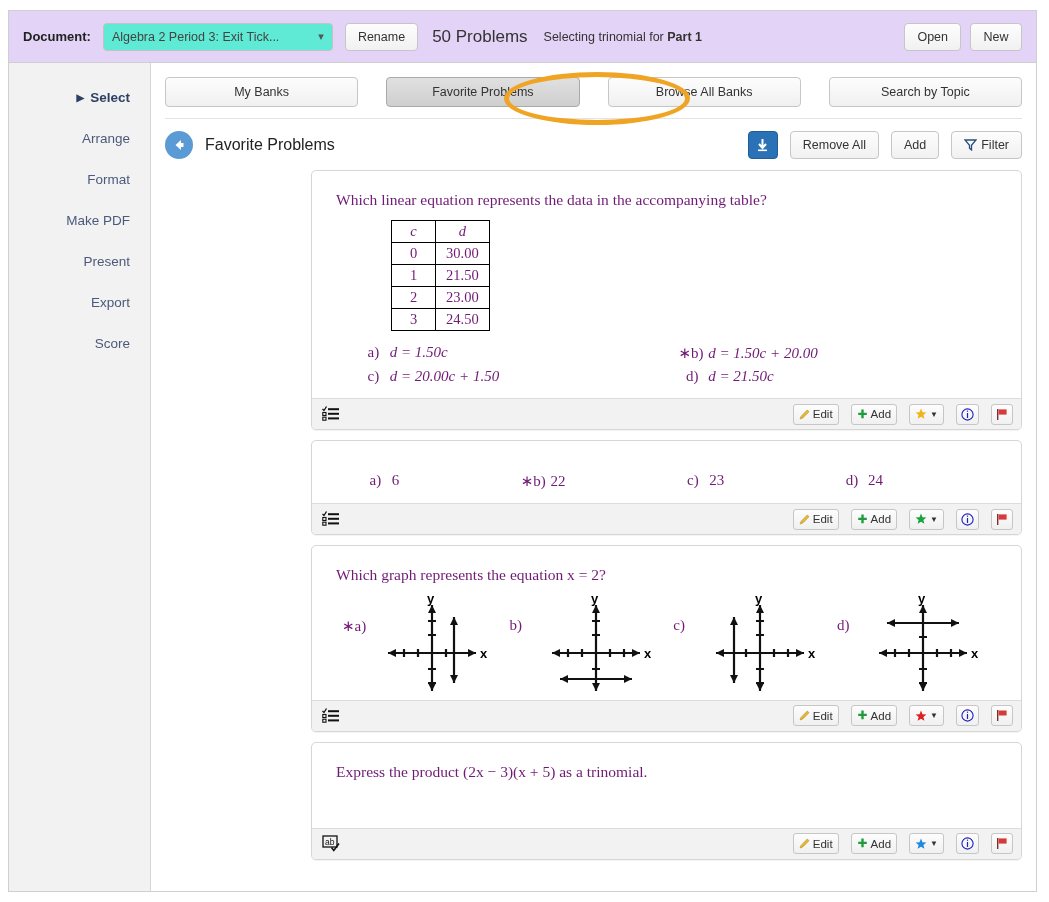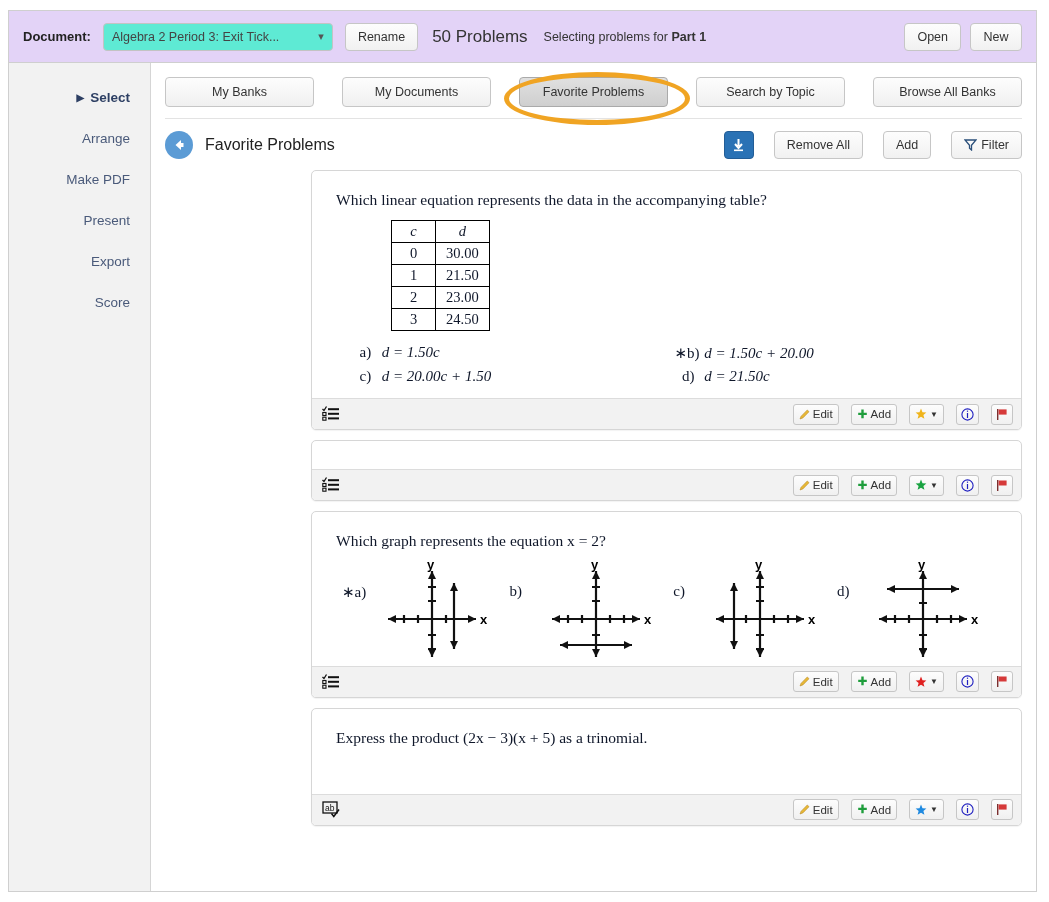--- a/index.html
+++ b/index.html
@@ -109,42 +109,42 @@
     height:43px;
   }
   .back-circle {
     width:28px; height:28px; border-radius:50%;
     background:#5b9bd5;
     display:flex; align-items:center; justify-content:center;
     cursor:pointer;
     flex-shrink:0;
   }
   .subhead-title { margin-left:12px; font-size:16px; color:#222; }
-  .subhead-right { margin-left:auto; display:flex; align-items:center; gap:20px; }
+  .subhead-right { margin-left:auto; display:flex; align-items:center; gap:12px; }
   .dl-btn {
     width:30px; height:28px;
     background:#2a72b5; border:1px solid #235d96; border-radius:4px;
     display:flex; align-items:center; justify-content:center;
     cursor:pointer;
   }
 
   
   .cards { padding:8px 14px 0 160px; }
   .card {
     border:1px solid #d6d6d6;
     border-radius:5px;
     background:#fff;
     margin-bottom:10px;
     box-shadow:0 1px 1px rgba(0,0,0,.05);
     overflow:hidden;
   }
   .card-body {
     padding:18px 24px 10px 24px;
     font-family:"Liberation Serif", serif;
-    color:#0f172a;
+    color:#701a75;
   }
   .qtext { font-size:15.5px; line-height:1.45; }
   .card-foot {
     background:#f2f2f2;
     border-top:1px solid #dcdcdc;
     height:31px;
     display:flex; align-items:center;
     padding:0 8px 0 10px;
   }
   .foot-right { margin-left:auto; display:flex; align-items:center; gap:12px; }
@@ -204,59 +204,61 @@
 <div class="app">
 
   <div class="topbar">
     <span class="doc-label">Document:</span>
     <div class="doc-select">
       <span>Algebra 2 Period 3: Exit Tick...</span>
       <span class="chev">▾</span>
     </div>
     <div class="btn rename-btn">Rename</div>
     <span class="meta">50 Problems</span>
-    <span class="meta2"><span>Selecting problems for </span><b>Part 1</b></span>
+    <span class="meta2"><span>Selecting trinomial for </span><b>Part 1</b></span>
     <div class="topbar-right">
       <div class="btn">Open</div>
       <div class="btn">New</div>
     </div>
   </div>
 
   <div class="body">
 
     <div class="sidebar">
       <div class="side-item active">
         <span class="tri">▶</span>
         <span>Select</span>
       </div>
       <div class="side-item">
         <span>Arrange</span>
       </div>
       <div class="side-item">
+        <span>Format</span>
+      </div>
+      <div class="side-item">
         <span>Make PDF</span>
       </div>
       <div class="side-item">
         <span>Present</span>
       </div>
       <div class="side-item">
         <span>Export</span>
       </div>
       <div class="side-item">
         <span>Score</span>
       </div>
     </div>
 
     <div class="main">
 
       <div class="tabs">
         <div class="tab">My Banks</div>
-        <div class="tab">My Documents</div>
         <div class="tab selected">Favorite Problems</div>
+        <div class="tab">Browse All Banks</div>
         <div class="tab">Search by Topic</div>
-        <div class="tab">Browse All Banks</div>
       </div>
       <div class="tab-rule"></div>
 
       <div class="subhead">
         <div class="back-circle">
           <svg width="16" height="16" viewBox="0 0 16 16">
             <path d="M10 3 L4.5 8 L10 13 L10 10 L12.5 10 L12.5 6 L10 6 Z" fill="#ffffff"></path>
           </svg>
         </div>
         <span class="subhead-title">Favorite Problems</span>
@@ -300,21 +302,21 @@
               <tr>
                 <td>2</td>
                 <td>23.00</td>
               </tr>
               <tr>
                 <td>3</td>
                 <td>24.50</td>
               </tr>
             </tbody>
               </table>
-            <div class="opts two" style="margin-left:16px">
+            <div class="opts two" style="margin-left:24px">
               <div><span class="opt-lbl">&nbsp;&nbsp;a)</span> <i>d = 1.50c</i></div>
               <div><span class="opt-lbl">∗b)</span> <i>d = 1.50c + 20.00</i></div>
               <div><span class="opt-lbl">&nbsp;&nbsp;c)</span> <i>d = 20.00c + 1.50</i></div>
               <div><span class="opt-lbl">&nbsp;&nbsp;d)</span> <i>d = 21.50c</i></div>
             </div>
           </div>
           <div class="card-foot">
             <svg width="18" height="16" viewBox="0 0 18 16">
               <path d="M0.5 3 L2 4.5 L4.5 0.5" stroke="#111" stroke-width="1.3" fill="none"></path>
               <rect x="6" y="2.2" width="11" height="2" fill="#111"></rect>
@@ -354,20 +356,26 @@
                     <rect x="1" y="1" width="1.4" height="11" fill="#7a3030"></rect>
                     <path d="M2.6 1.4 h8 v5.2 h-8 z" fill="#d63a3a"></path>
                   </svg>
               </div>
             </div>
           </div>
         </div>
 
         <div class="card">
           <div class="card-body">
+            <div class="opts four" style="margin-left:26px">
+              <div><span class="opt-lbl">&nbsp;&nbsp;a)</span> <span>6</span></div>
+              <div><span class="opt-lbl">∗b)</span> <span>22</span></div>
+              <div><span class="opt-lbl">&nbsp;&nbsp;c)</span> <span>23</span></div>
+              <div><span class="opt-lbl">&nbsp;&nbsp;d)</span> <span>24</span></div>
+            </div>
           </div>
           <div class="card-foot">
             <svg width="18" height="16" viewBox="0 0 18 16">
               <path d="M0.5 3 L2 4.5 L4.5 0.5" stroke="#111" stroke-width="1.3" fill="none"></path>
               <rect x="6" y="2.2" width="11" height="2" fill="#111"></rect>
               <rect x="0.8" y="6.5" width="3.2" height="3" fill="none" stroke="#111" stroke-width="1.1"></rect>
               <rect x="6" y="6.8" width="11" height="2" fill="#111"></rect>
               <rect x="0.8" y="11.2" width="3.2" height="3" fill="none" stroke="#111" stroke-width="1.1"></rect>
               <rect x="6" y="11.4" width="11" height="2" fill="#111"></rect>
             </svg>

